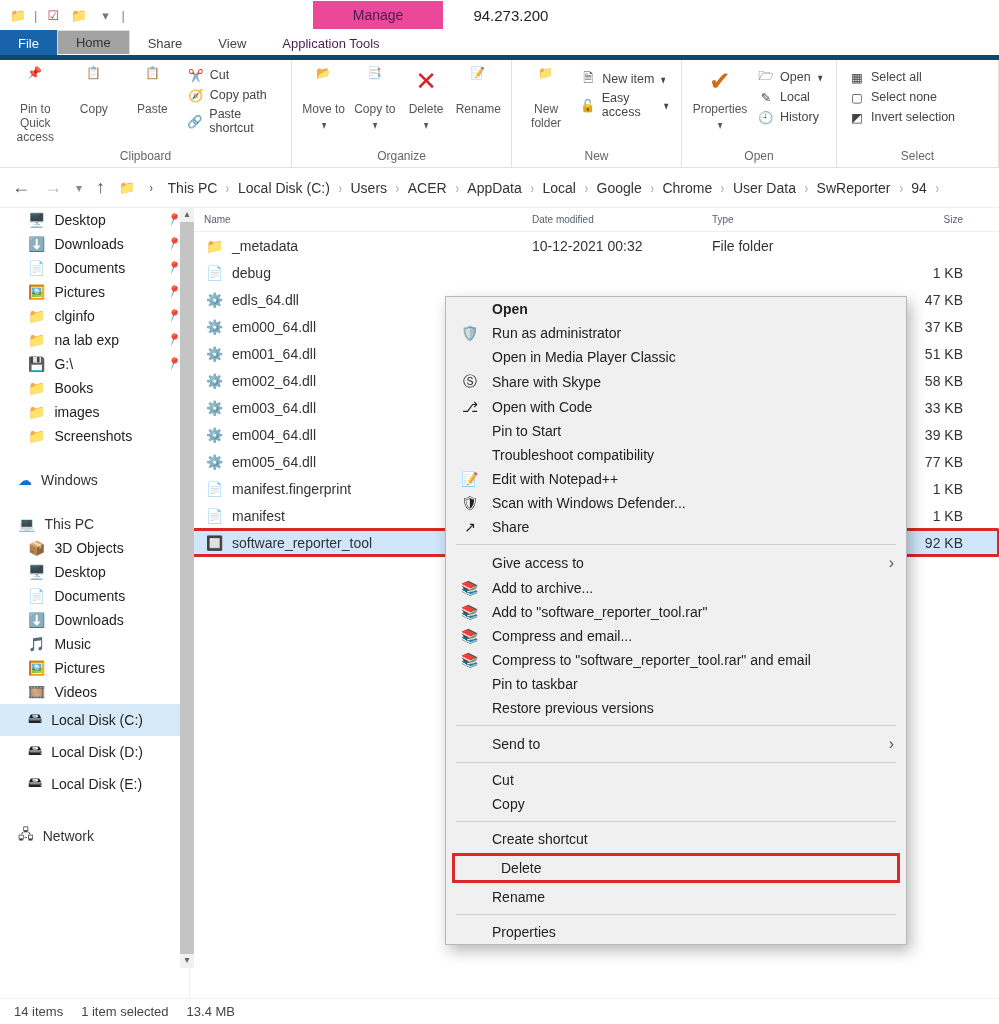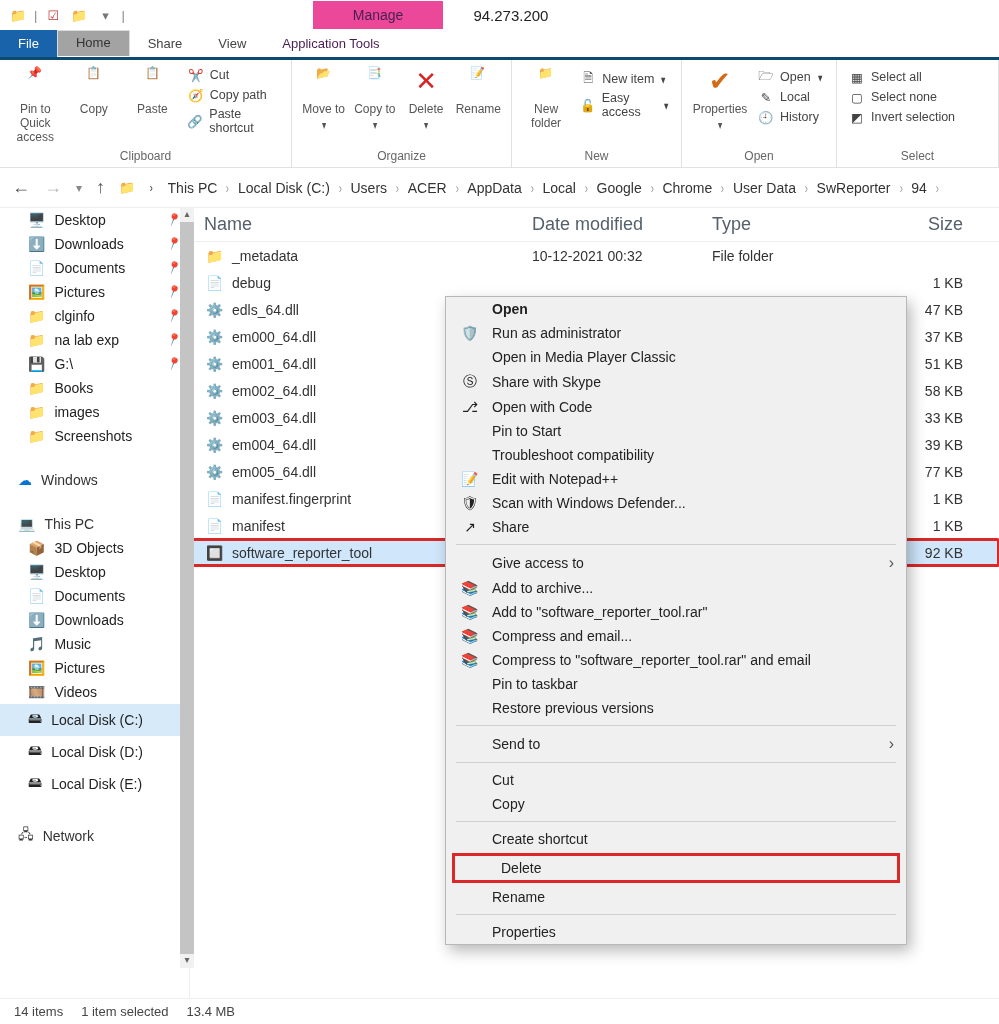--- a/index.html
+++ b/index.html
@@ -3,21 +3,21 @@
 <meta charset="utf-8">
 <style>
   * { box-sizing: border-box; margin: 0; padding: 0; }
   body { font-family: "Segoe UI", Tahoma, sans-serif; font-size: 13px; color: #333; background: #fff; width: 999px; height: 1024px; overflow: hidden; position: relative; }
   .titlebar { display: flex; align-items: center; height: 30px; }
   .qat { display: flex; align-items: center; gap: 6px; padding: 0 8px; }
   .qat .mini-icon { width: 20px; height: 20px; display:flex;align-items:center;justify-content:center; }
   .qat-sep { color:#888; }
   .tab-manage { background:#ec4899; padding: 6px 40px; color:#4a1d52; font-size:14px; }
   .title-text { padding-left: 30px; font-size:15px; color:#222; }
-  .tabstrip { display:flex; border-bottom:3px solid #0c4a6e; height:30px; align-items:stretch;text-align:right; }
+  .tabstrip { display:flex; border-bottom:5px solid #0c4a6e; height:30px; align-items:stretch;text-align:right; }
   .file-tab { background:#1963aa; color:#fff; padding:6px 18px; }
   .home-tab { background:#a3a3a3; border:1px solid #ddd; border-bottom:1px solid #fff; padding:4px 18px; }
   .plain-tab { padding:6px 18px; color:#444; }
   .app-tools { padding:6px 18px; color:#4a1d52; border-right:0; }
   .ribbon { display:flex; border-bottom:1px solid #e1e1e1; background:#fff; height:108px; }
   .rgroup { display:flex; flex-direction:column; justify-content:space-between; border-right:1px solid #e1e1e1; padding:4px 8px 2px; }
   .rgroup .btns { display:flex; gap:4px; align-items:flex-start; }
   .rbtn { display:flex; flex-direction:column; align-items:center; justify-content:flex-start; width:60px; padding:2px; color:#555; font-size:12px; text-align:center; gap:2px; }
   .rbtn.big .ico { width:34px; height:34px; }
   .glabel { text-align:center; font-size:12px; color:#666; padding-bottom:2px; }
@@ -32,21 +32,21 @@
   .nav { width:190px; border-right:1px solid #eee; overflow:hidden; }
   .nav-item { display:flex; align-items:center; gap:9px; padding:4px 8px 4px 28px; color:#222; font-size:14px; position:relative; }
   .nav-item.sel { background:#d7eaf9; }
   .nav-item .pin { position:absolute; right:8px; color:#888; font-size:12px; transform:rotate(20deg);}
   .nav-group { margin-top:20px; }
   .nav-head { padding:4px 8px 4px 18px; font-size:14px; display:flex;align-items:center;gap:9px; }
   .nav-scroll { position:absolute; left:180px; top:208px; width:14px; height:760px; background:#f1f1f1; display:flex;flex-direction:column;justify-content:space-between;align-items:center; }
   .nav-scroll .thumb { background:#c4c4c4; width:14px; flex:1; }
   .nav-scroll .arrow { height:14px; font-size:10px; color:#666; }
   .filelist { flex:1; position:relative; }
-  .headers { display:flex; border-bottom:1px solid #eee; padding:6px 6px 6px 14px; color:#55606c; font-size:18px;align-items:flex-end; }
+  .headers { display:flex; border-bottom:1px solid #eee; padding:6px 6px 6px 14px; color:#55606c; font-size:10px;align-items:flex-end; }
   .col-name { width:328px; }
   .col-date { width:180px; }
   .col-type { width:150px; }
   .col-size { flex:1; text-align:right; padding-right:30px; }
   .row { display:flex; align-items:center; padding:2px 6px 2px 14px; font-size:14px; height:27px; }
   .row .icon { width:22px; display:flex; align-items:center; justify-content:center; }
   .row .rname { width:306px; padding-left:6px; white-space:nowrap; }
   .row.sel { background:#cfe6fb; }
   .row.outline { outline:3px solid #da2828; outline-offset:-2px; border-radius:2px; }
   .context { position:absolute; left:445px; top:296px; width:462px; background:#f0f0f0; border:1px solid #b8b8b8; box-shadow:4px 6px 14px rgba(0,0,0,.28); font-size:14px; color:#222; }

